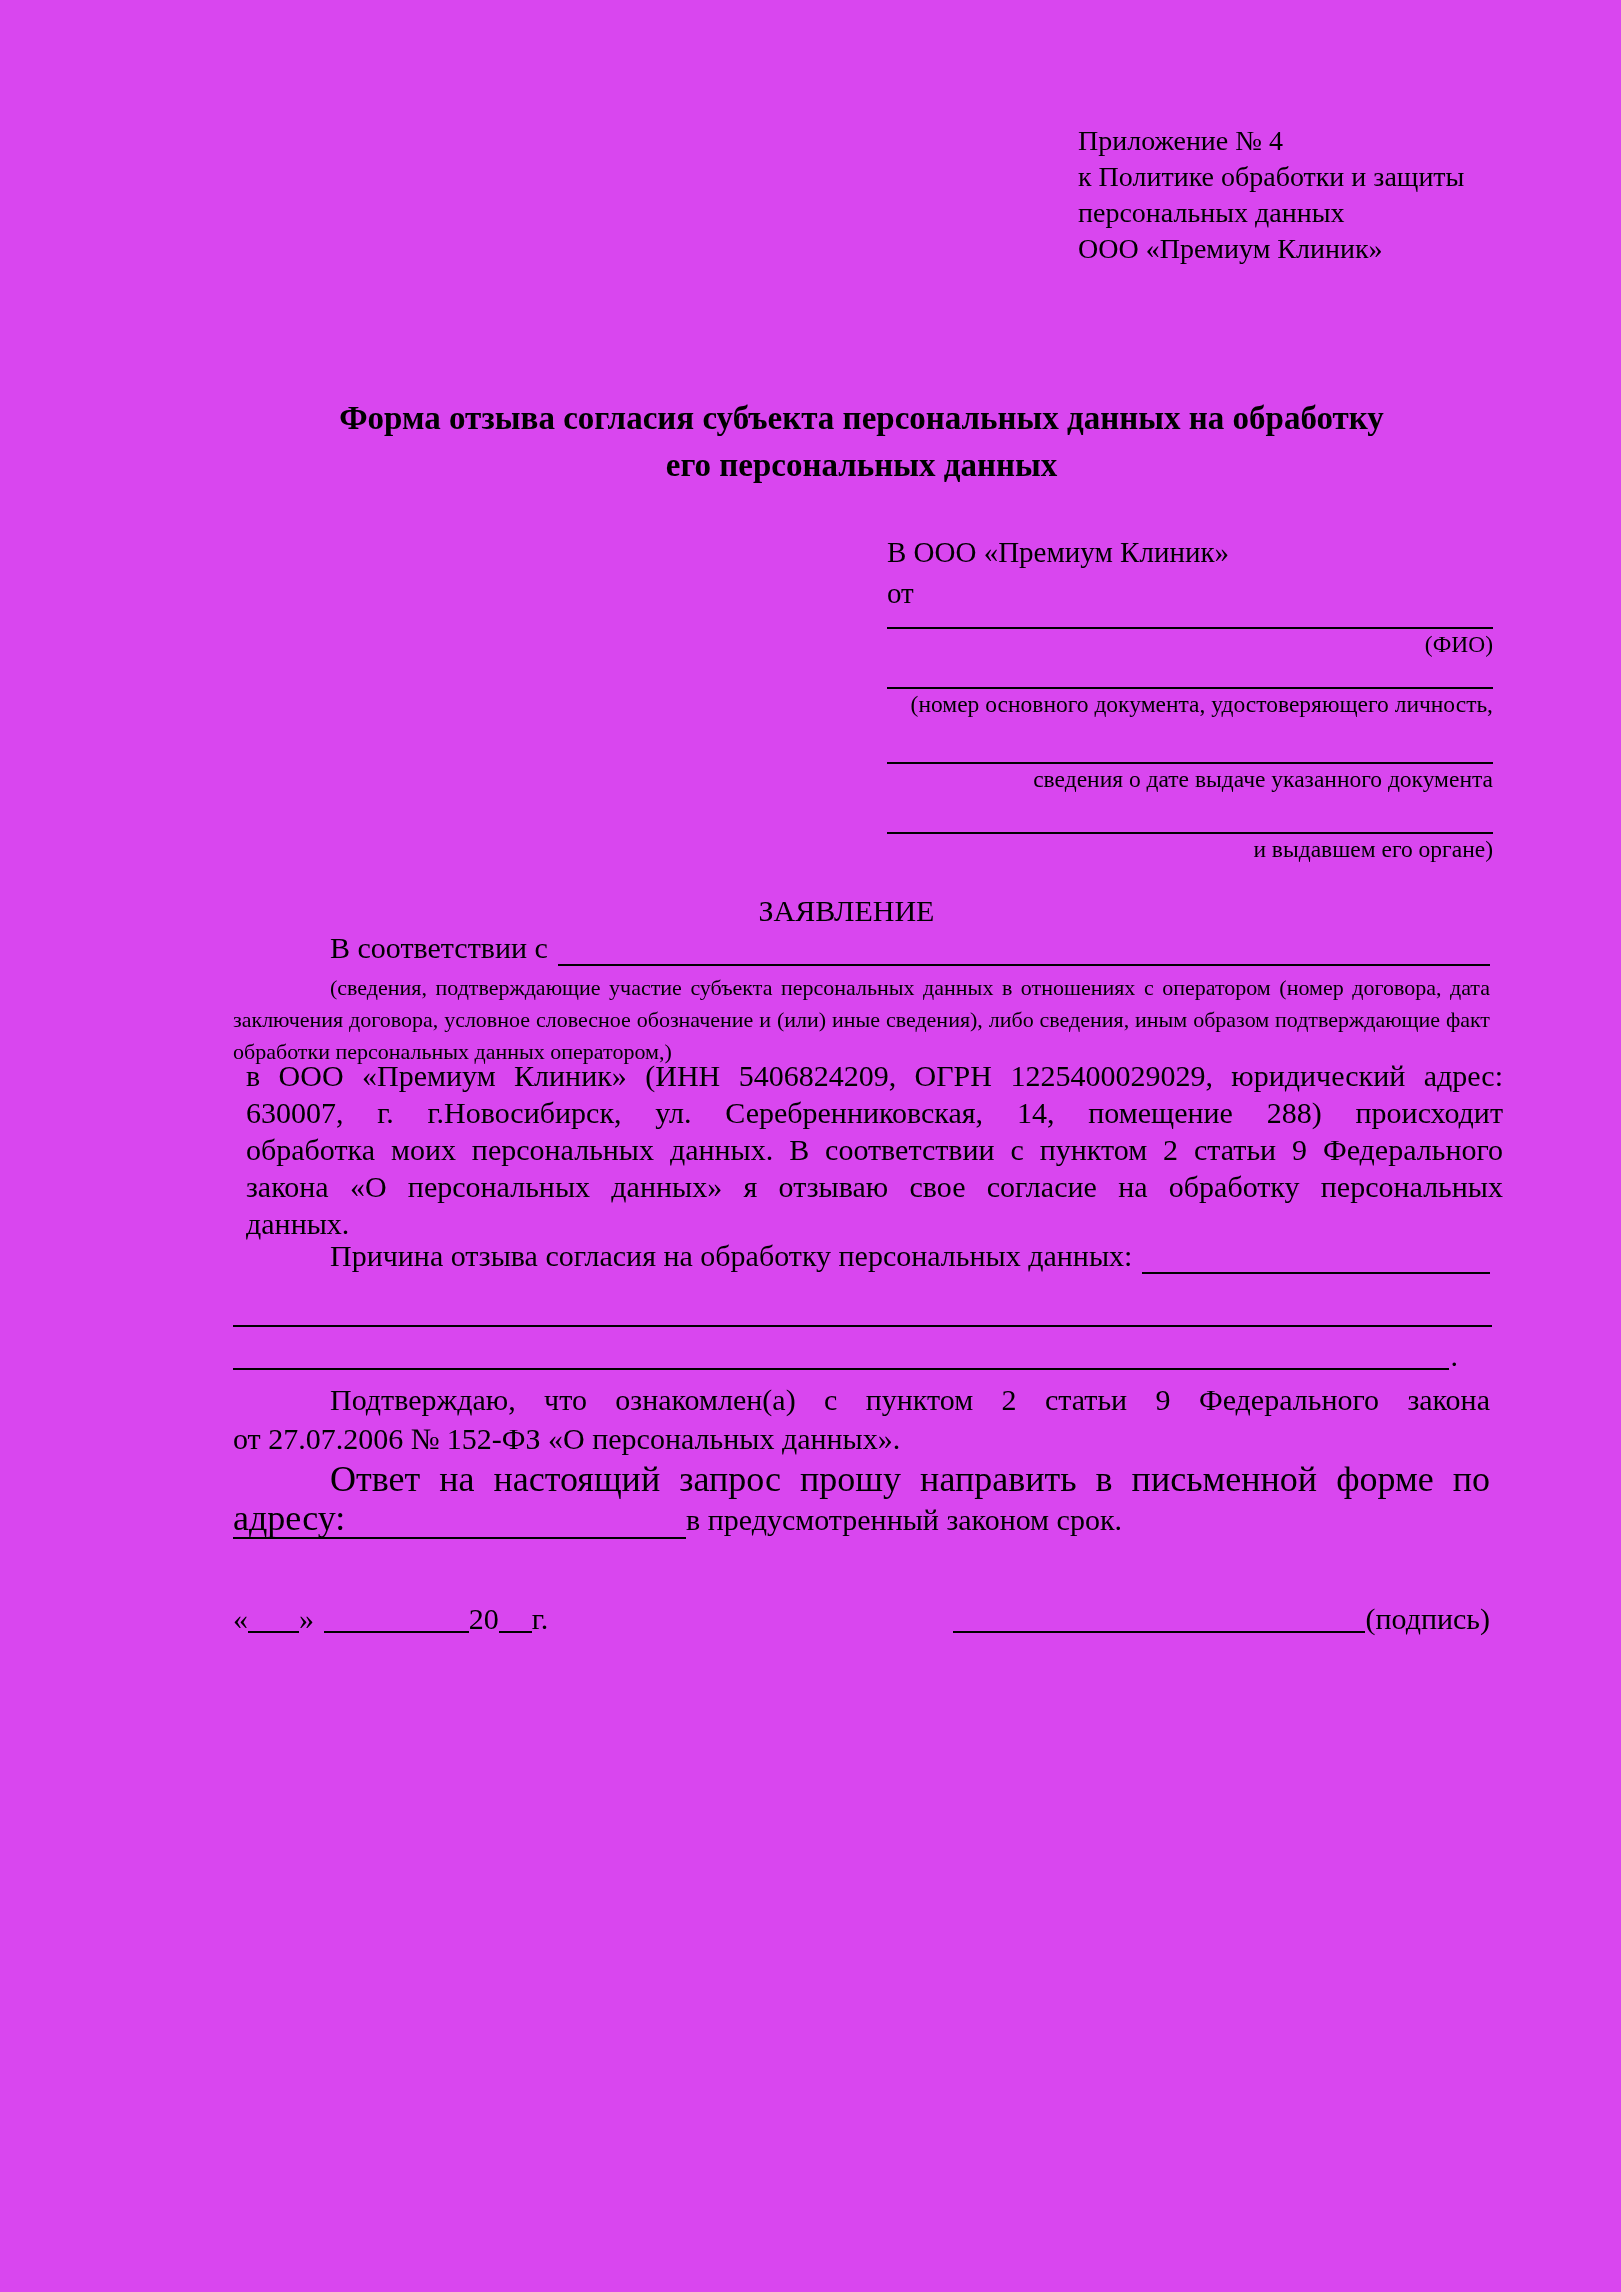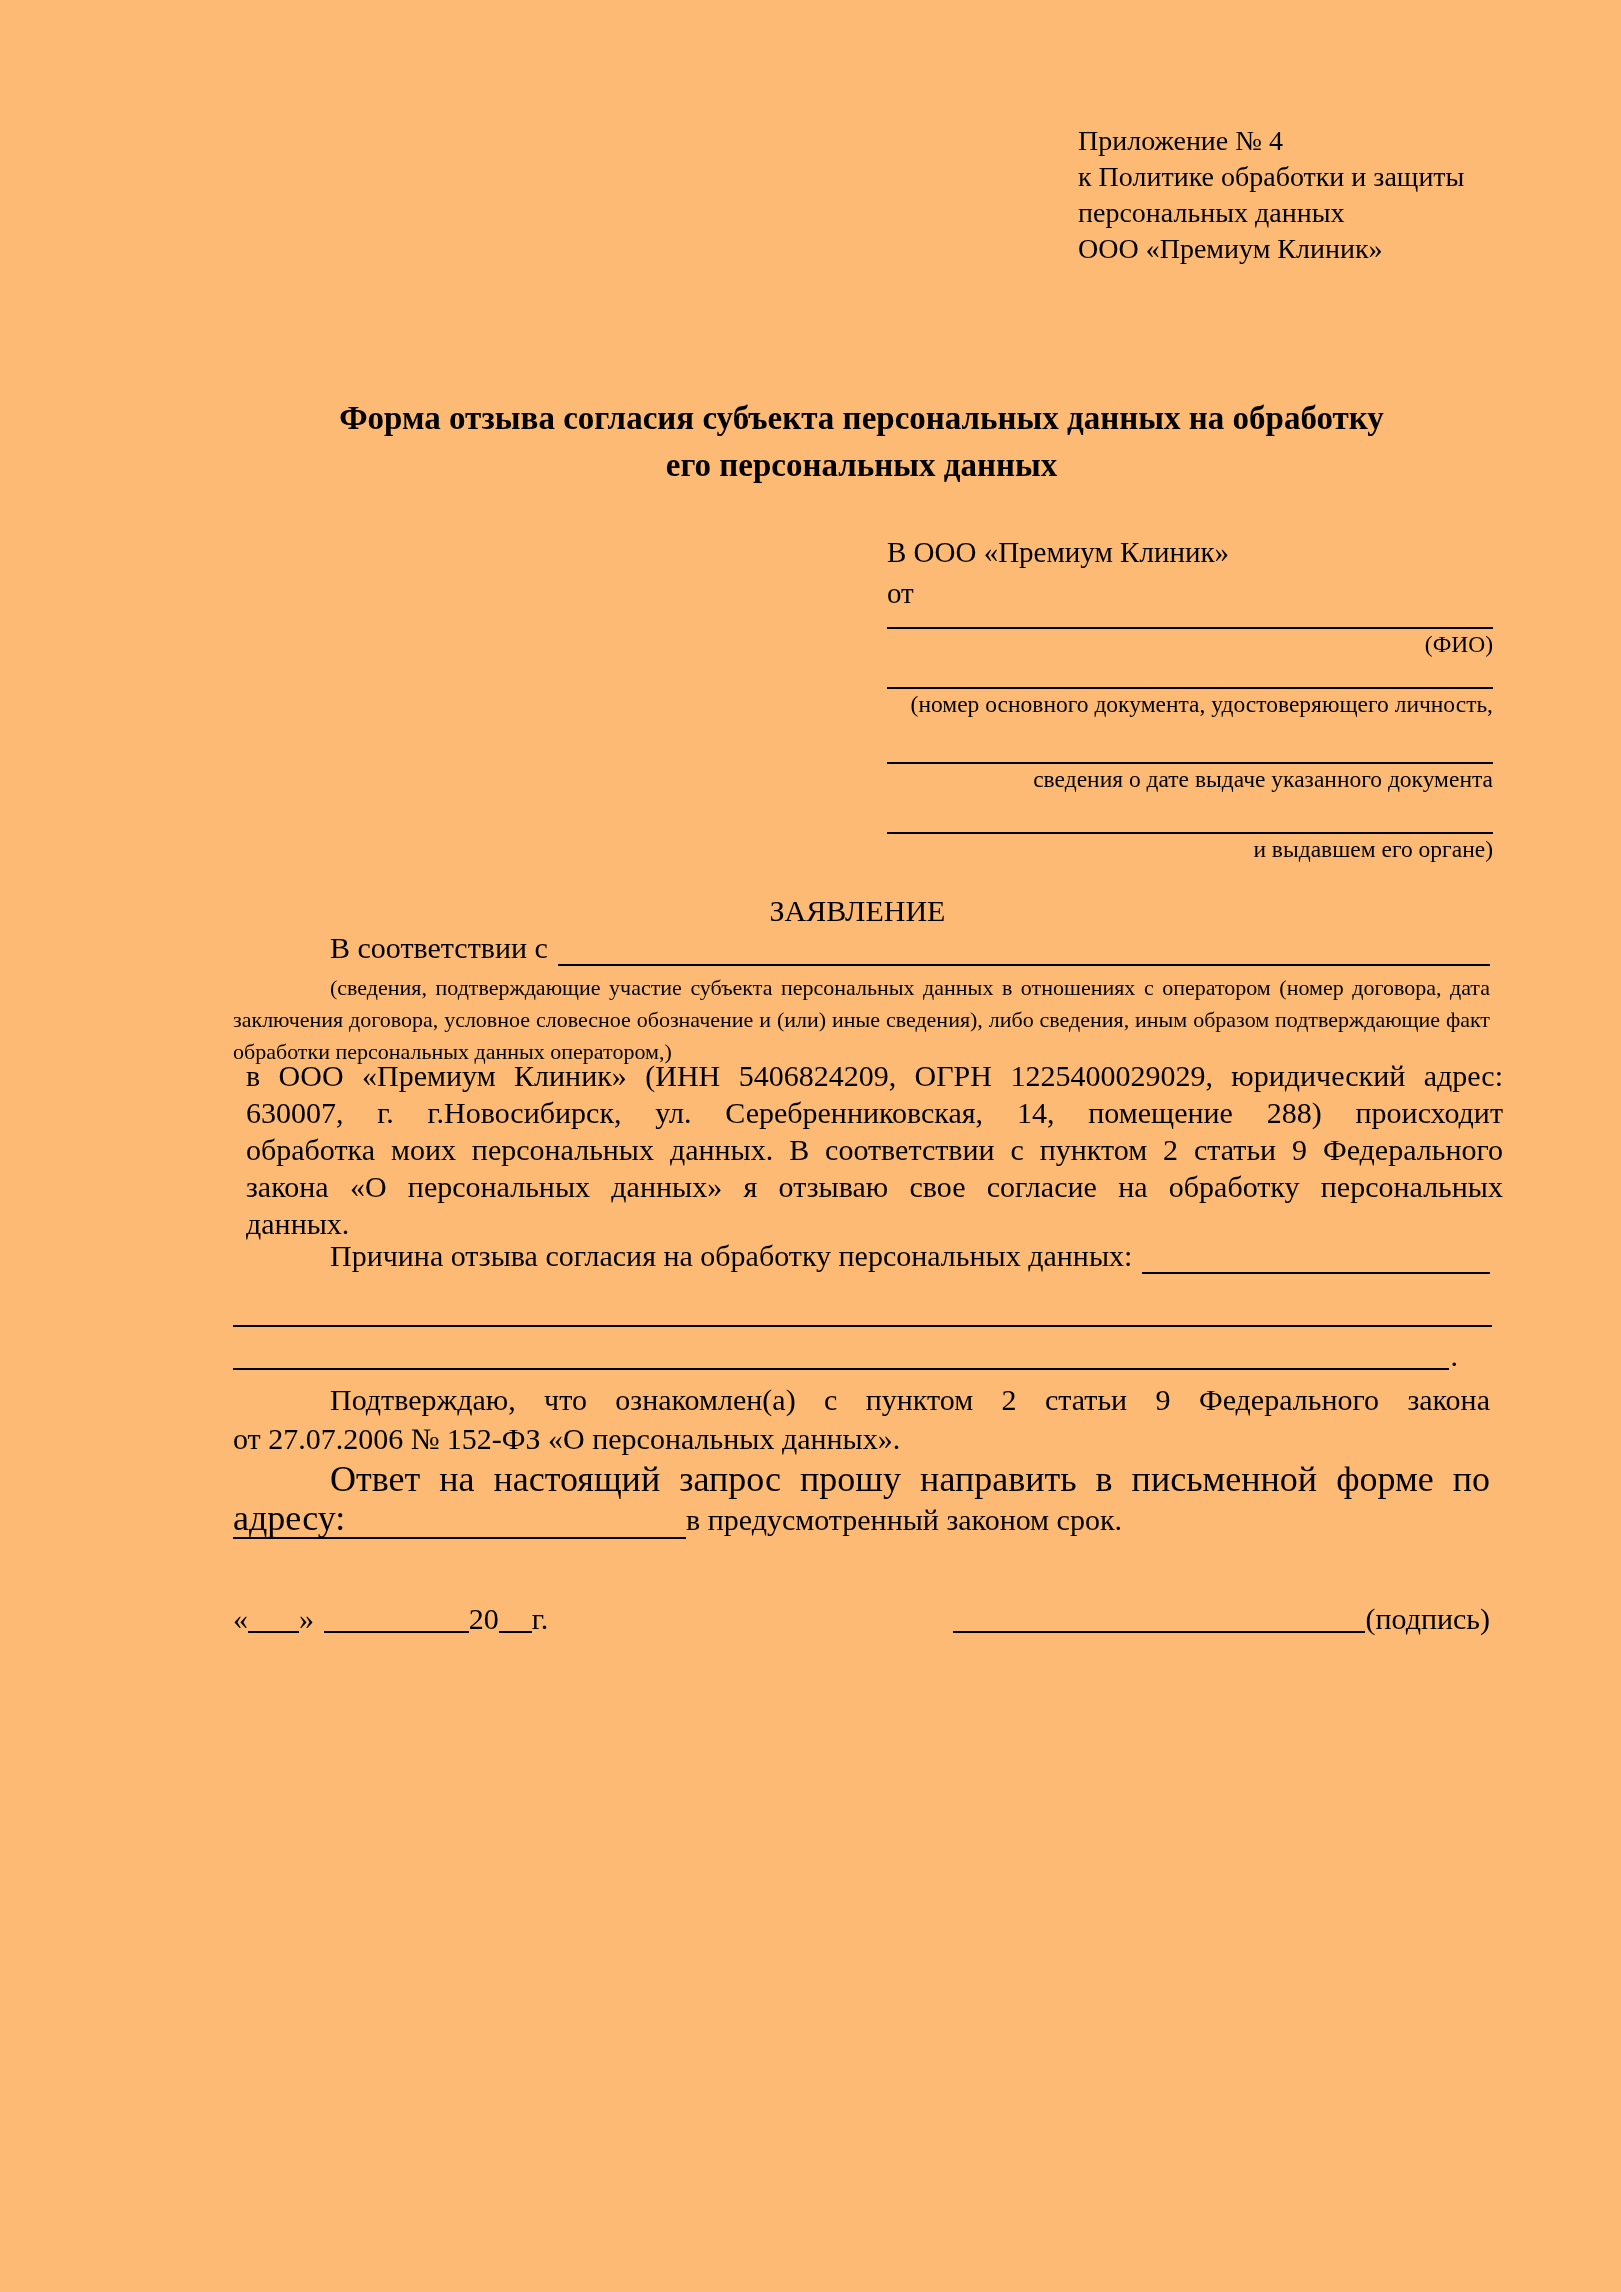--- a/index.html
+++ b/index.html
@@ -1,20 +1,20 @@
 <!DOCTYPE html>
 <html><head>
 <meta charset="utf-8">
 <style>
   html, body { margin: 0; padding: 0; background: #ffffff; }
   .page {
     position: relative;
     width: 1621px;
     height: 2293px;
-    background: #fdba74;
+    background: #d946ef;
     color: #000000;
     font-family: "Liberation Serif", "DejaVu Serif", serif;
     overflow: hidden;
   }
   
   .jline { white-space: normal; }
   .jline.stretch { text-align: justify; text-align-last: justify; }
   .indent-first .jline:first-child { text-indent: 97px; }
 
   .appendix {
@@ -30,21 +30,21 @@
     font-size: 29px; line-height: 41px;
   }
   .addr-field .blank { border-bottom: 2.9px solid #000; }
   .addr-field .caption { font-size: 23.5px; line-height: 31px; text-align: right; }
   .f1 .blank { height: 12.7px; }
   .f2 .blank { height: 27.4px; }
   .f3 .blank { height: 42px; }
   .f4 .blank { height: 37px; }
 
   .zayavlenie {
-    position: absolute; left: 229px; top: 892px; width: 1257px;
+    position: absolute; left: 218px; top: 892px; width: 1257px;
     text-align: center; font-size: 30px; line-height: 37px;
   }
   .accordance {
     position: absolute; left: 233px; top: 929px; width: 1257px;
     font-size: 30px; line-height: 37px; display: flex; align-items: flex-end; font-family: Liberation Serif, serif;
   }
   .lead { white-space: nowrap; padding-left: 97px; padding-right: 9.8px; }
   .fill { flex: 1; border-bottom: 2.9px solid #000; height: 33px; }
 
   .note {

